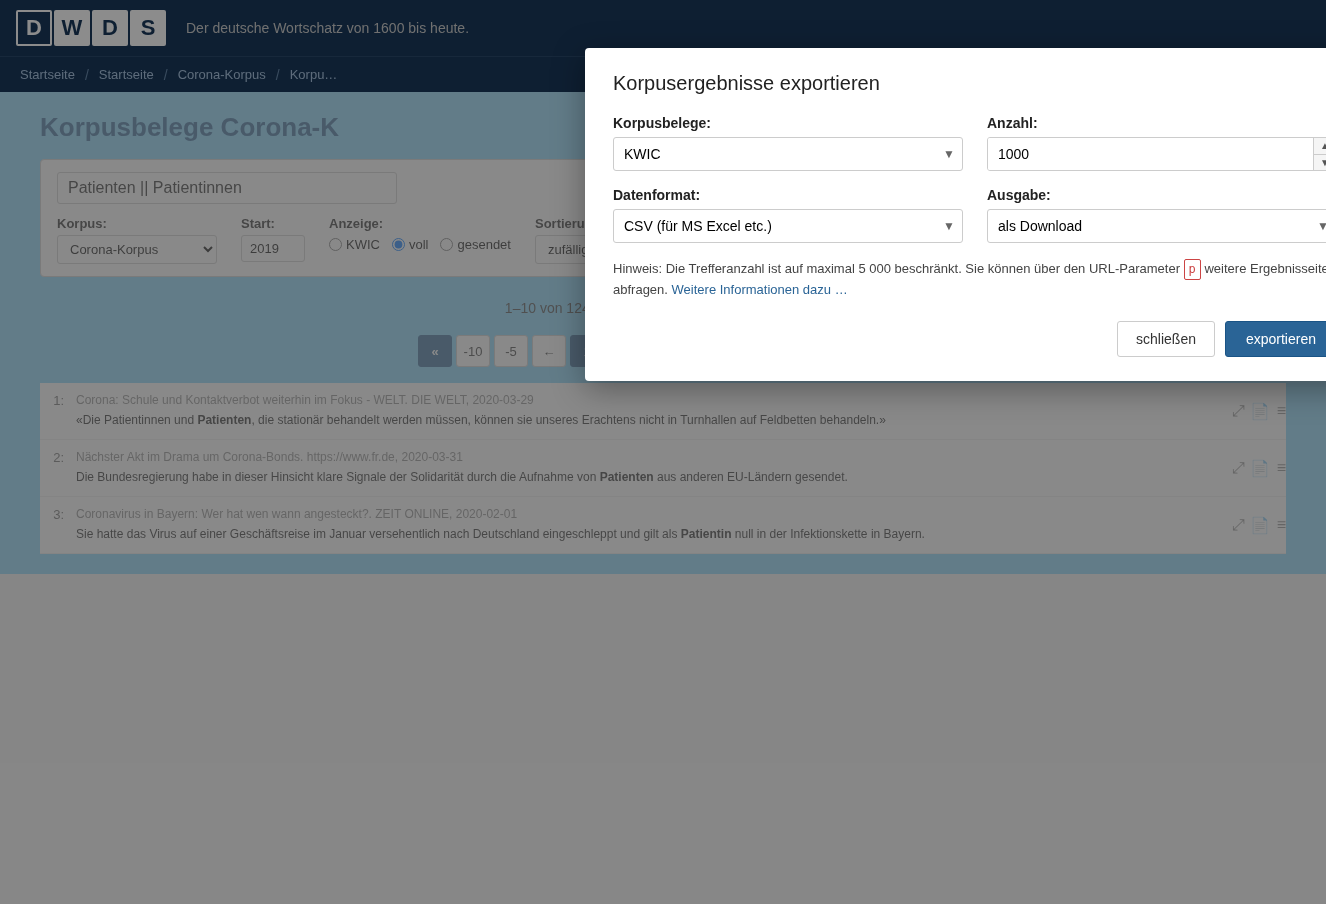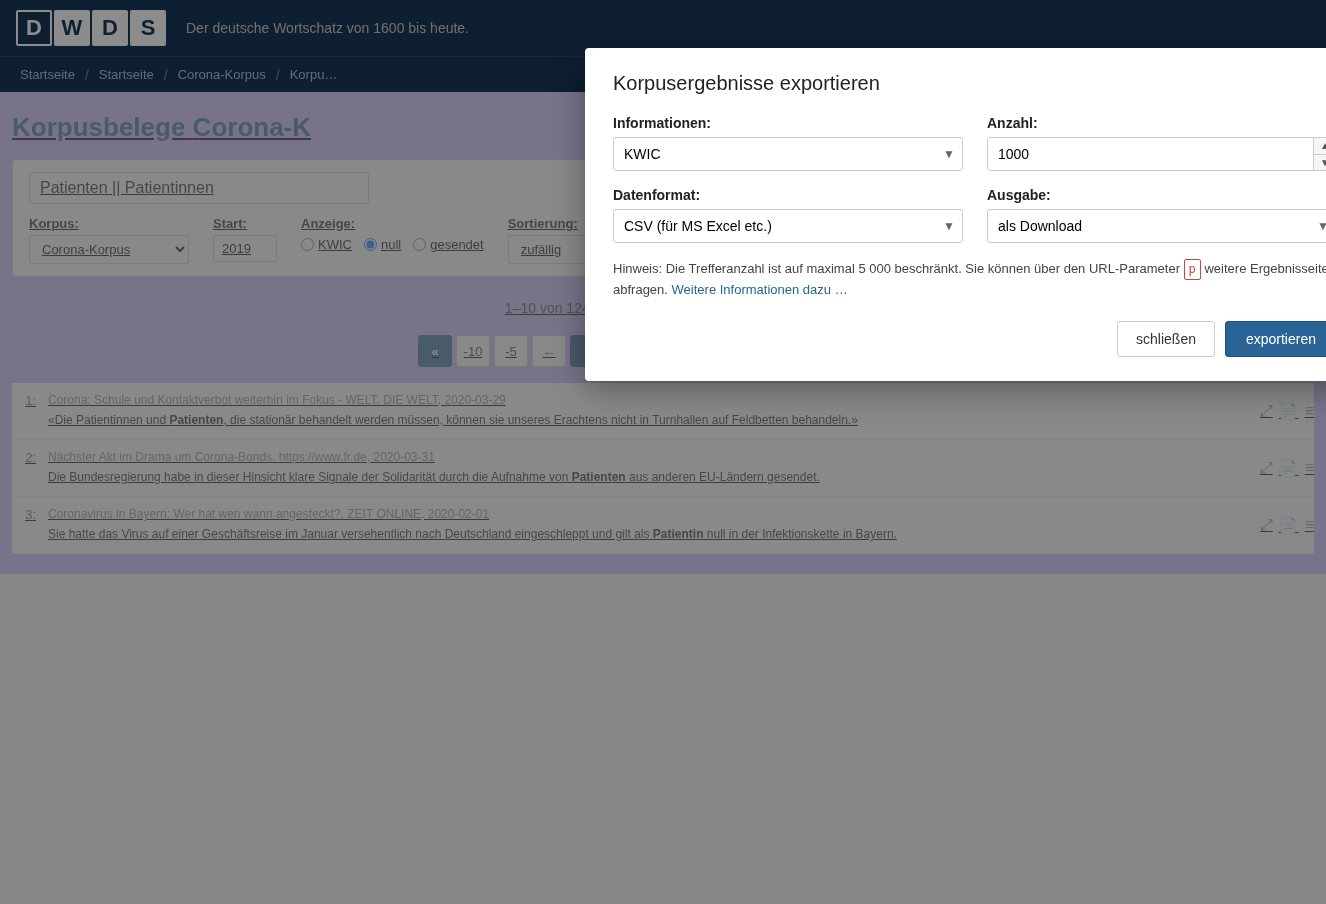--- a/index.html
+++ b/index.html
@@ -14,21 +14,21 @@
     .logo-letter { width: 36px; height: 36px; background: #fff; color: #1a3a5c; font-size: 22px; font-weight: bold; display: flex; align-items: center; justify-content: center; border-radius: 2px; }
     .logo-letter.d1 { background: #1a3a5c; color: #fff; border: 2px solid #fff; }
     .header-tagline { color: #ccc; font-size: 14px; text-align: center; }
 
     
     .nav-bar { background: #1a3a5c; border-top: 1px solid #2a4a6c; padding: 0 16px; display: flex; align-items: center; height: 36px; }
     .nav-item { color: #aac4e0; font-size: 13px; cursor: pointer; padding: 0 4px; text-decoration: none; }
     .nav-sep { color: #6a8aac; margin: 0 6px; }
 
     
-    .main-content { padding: 20px 12px; background: #c4b5fd; text-decoration: underline; }
+    .main-content { padding: 20px 40px; background: #7dd3fc; }
     .page-title { font-size: 26px; font-weight: bold; color: #222; margin-bottom: 16px; }
     .page-title span { color: #2a6496; }
 
     
     .search-box { background: #fff; border: 1px solid #ccc; border-radius: 4px; padding: 12px 16px; margin-bottom: 16px; }
     .search-input-row { display: flex; align-items: center; }
     .search-text { font-size: 16px; color: #222; padding: 6px 10px; border: 1px solid #ccc; border-radius: 3px; width: 300px; }
 
     
     .filter-row { display: flex; gap: 24px; margin-top: 12px; align-items: flex-start; }
@@ -141,21 +141,21 @@
           </div>
           <div class="filter-group">
             <span class="filter-label">Anzeige:</span>
             <div class="radio-group">
               <label class="radio-item">
                   <input type="radio" name="anzeige" style=""> 
                   <span>KWIC</span>
                 </label>
               <label class="radio-item">
                   <input type="radio" name="anzeige" checked="" style=""> 
-                  <span>null</span>
+                  <span>voll</span>
                 </label>
               <label class="radio-item">
                   <input type="radio" name="anzeige" style=""> 
                   <span>gesendet</span>
                 </label>
             </div>
           </div>
           <div class="filter-group">
             <span class="filter-label">Sortierung:</span>
             <select class="filter-select">
@@ -237,21 +237,21 @@
 
 <div class="modal">
   <div class="modal-header">
     <span class="modal-title">Korpusergebnisse exportieren</span>
     <button class="modal-close">×</button>
   </div>
 
   <div class="modal-form">
 
     <div class="form-field">
-      <label class="form-label">Informationen:</label>
+      <label class="form-label">Korpusbelege:</label>
       <div class="form-select-wrap">
         <select class="form-select">
           <option>KWIC</option>
           <option>voll</option>
           <option>maximal</option>
         </select>
         <span class="form-select-arrow">▼</span>
       </div>
     </div>
 

